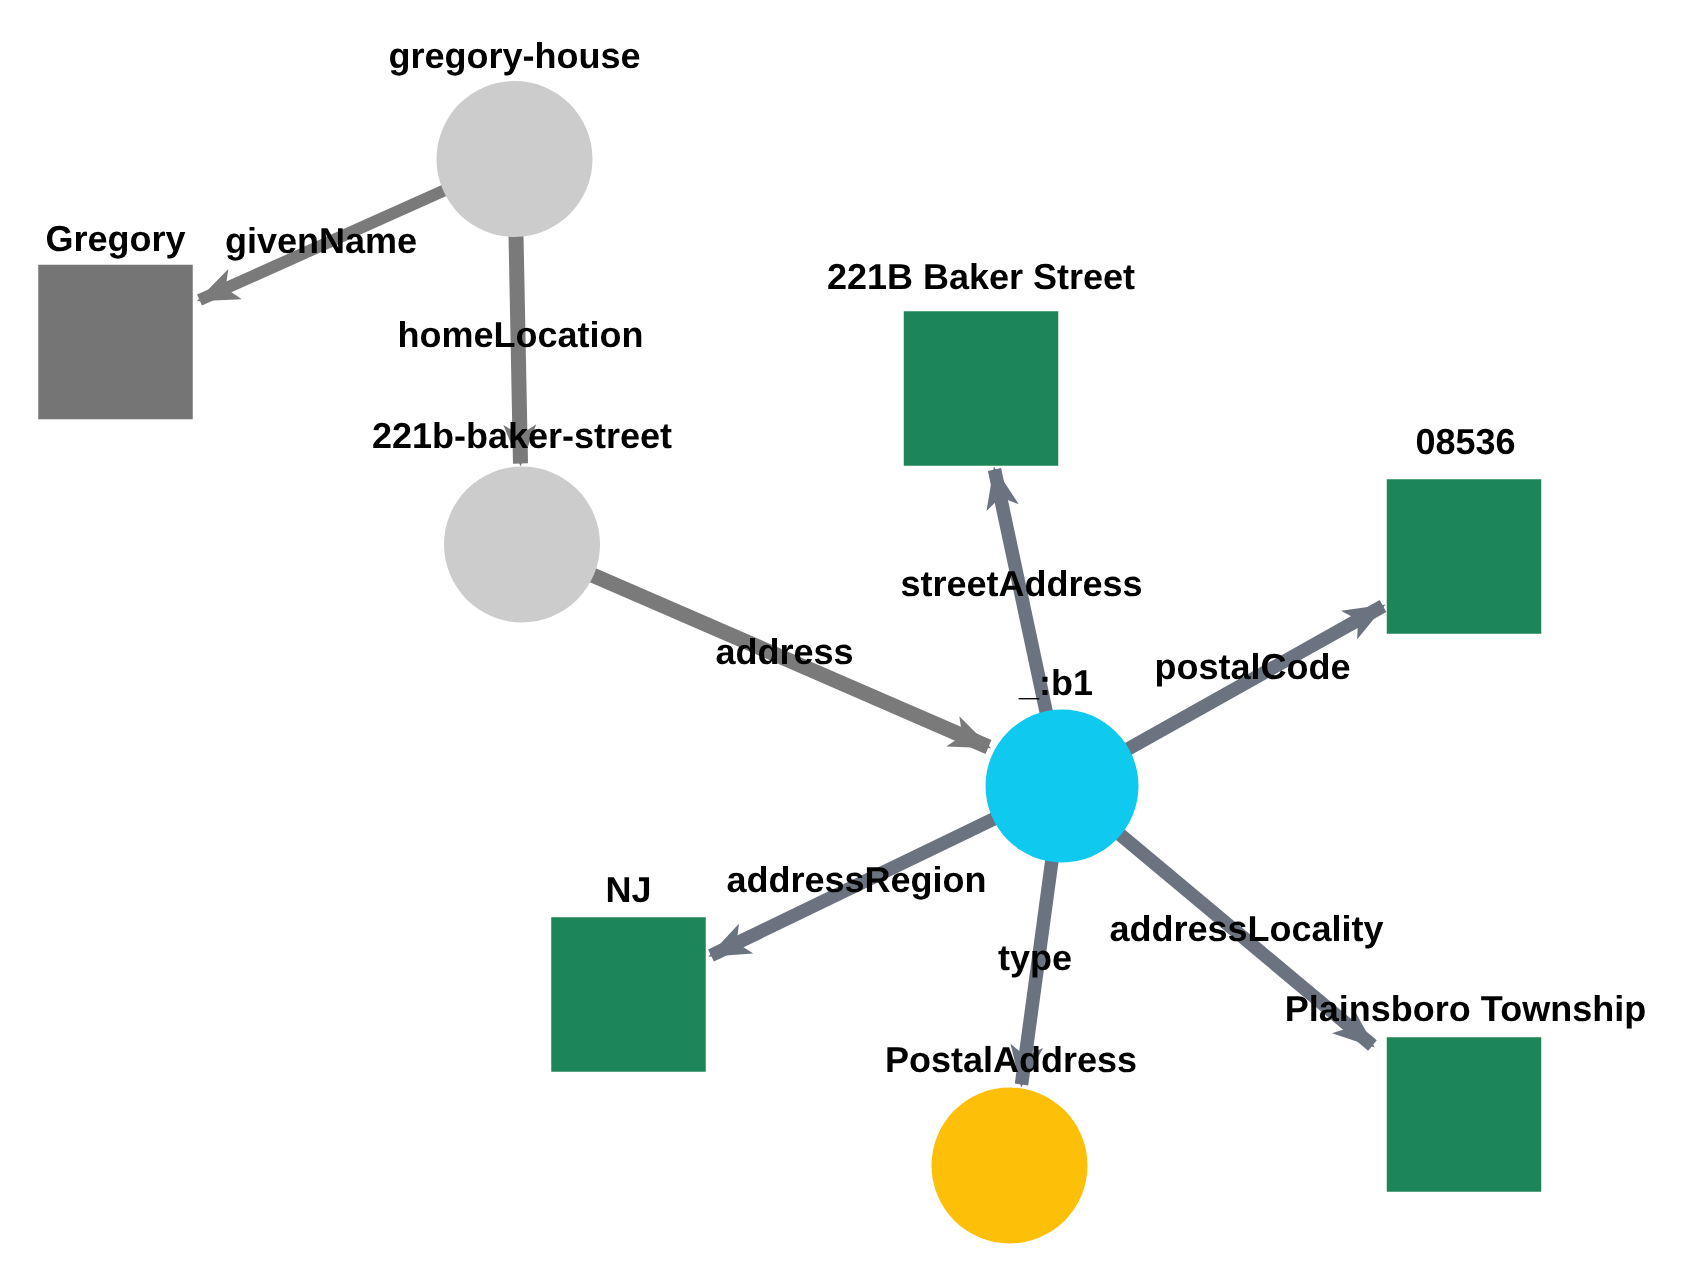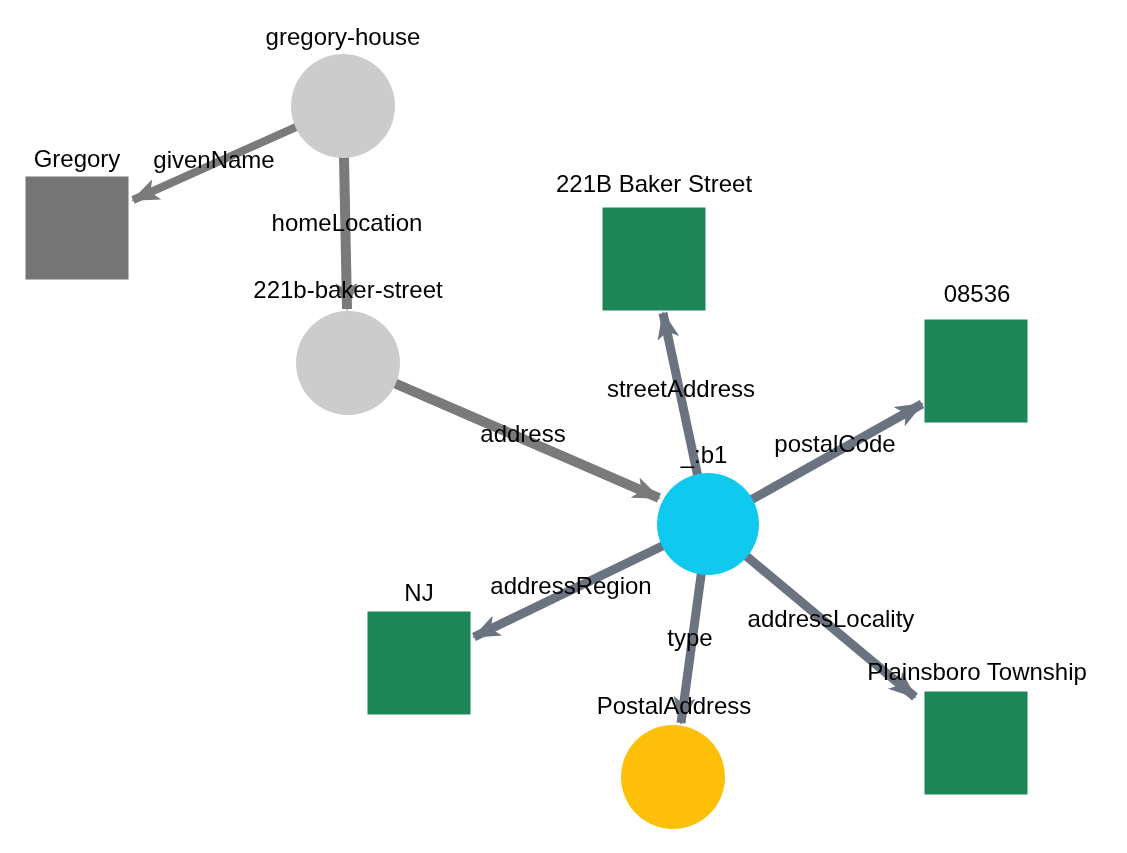--- a/index.html
+++ b/index.html
@@ -8,20 +8,21 @@
     padding: 0;
     background: #ffffff;
     font-family: "Liberation Sans", sans-serif;
   }
   .canvas-wrap {
     position: relative;
     width: 1127px;
     height: 853px;
     background: #ffffff;
     overflow: hidden;
+    font-weight: bold;
   }
   svg text {
     font-family: "Liberation Sans", sans-serif;
     fill: #000000;
   }
 </style>
 </head>
 <body>
 
 <div class="canvas-wrap" id="graph-canvas"><svg width="1127" height="853" viewBox="0 0 1127 853" style="background: rgb(255, 255, 255);">

